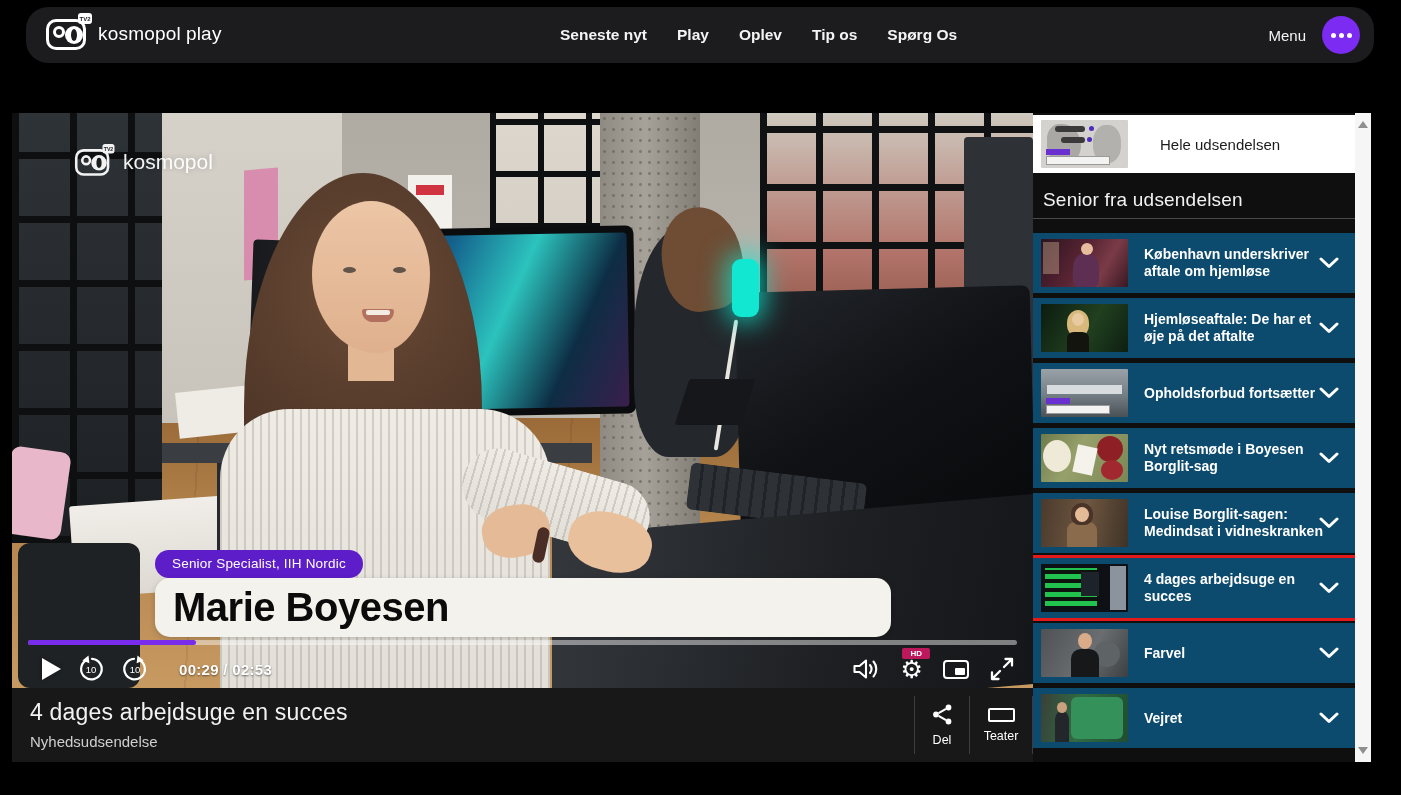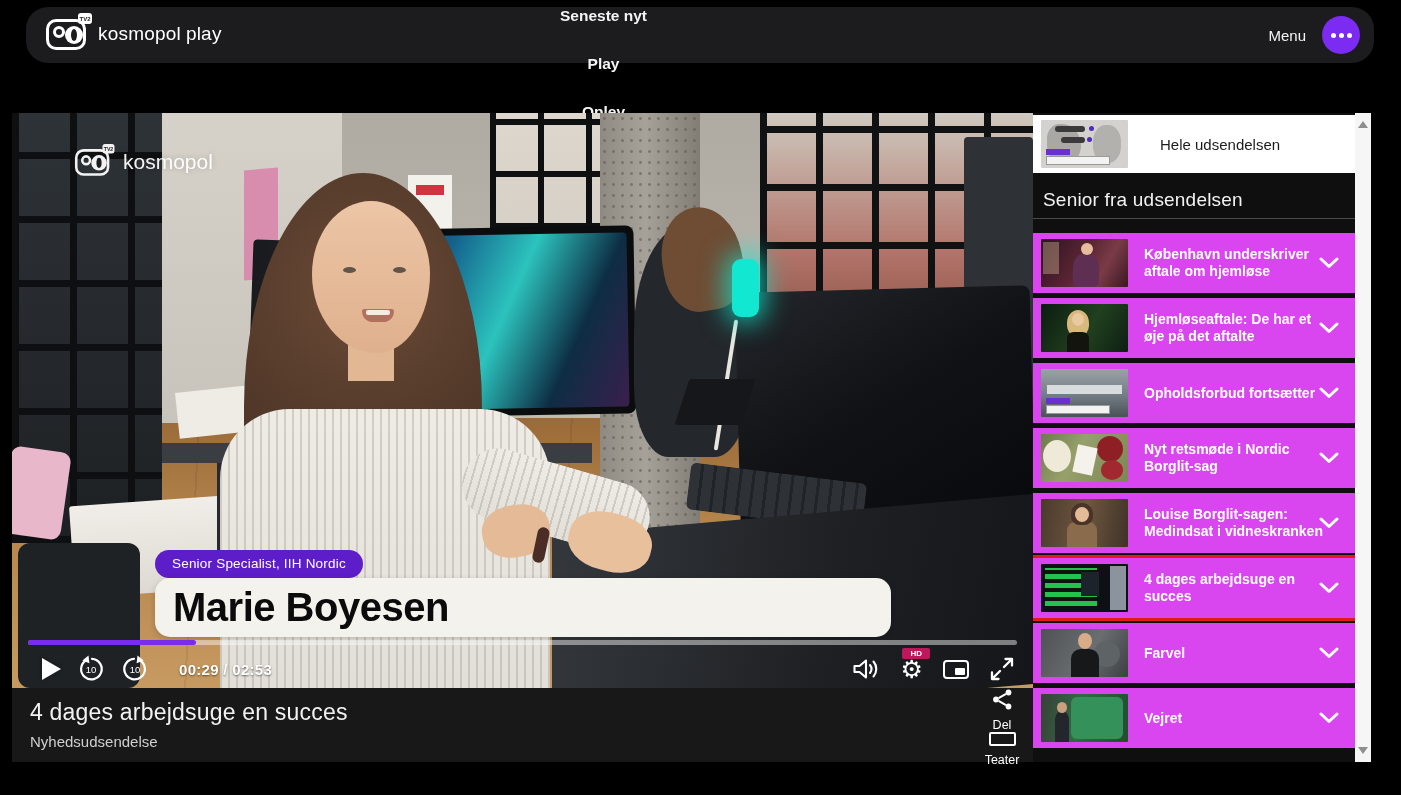--- a/index.html
+++ b/index.html
@@ -17,21 +17,21 @@
     border:3px solid #fff; border-radius:50%; }
   .k-logo .lens { position:absolute; left:19px; top:9px; width:18px; height:18px;
     background:#fff; border-radius:50%; }
   .k-logo .slit { position:absolute; left:25px; top:12px; width:6px; height:12px;
     background:#1c1c1e; border-radius:50%; }
   .k-logo .badge { position:absolute; right:-4px; top:-4px; min-width:14px; height:11px;
     background:#fff; color:#1c1c1e; border-radius:3px; font-size:6px; font-weight:bold;
     display:flex; align-items:center; justify-content:center; padding:0 1px; }
   .brand-text { color:#fff; font-size:19px; font-weight:500; letter-spacing:.2px; display:flex; gap:5px; }
   .nav-links { position:absolute; left:534px; top:0; height:56px; display:flex;
-    align-items:center; gap:30px;flex-direction:column; }
+    align-items:center; gap:30px; }
   .nav-link { color:#f4f4f4; font-size:15.5px; font-weight:600; cursor:pointer; white-space:nowrap; }
   .nav-right { position:absolute; right:14px; top:0; height:56px; display:flex;
     align-items:center; gap:16px; }
   .menu-label { color:#f4f4f4; font-size:15px; font-weight:500; cursor:pointer; }
   .menu-btn { width:38px; height:38px; border-radius:50%; background:#7c2bf2; border:none;
     display:flex; align-items:center; justify-content:center; gap:3px; cursor:pointer; }
   .menu-btn i { width:5px; height:5px; border-radius:50%; background:#fff; }
 
   
   .player { position:absolute; left:12px; top:113px; width:1021px; height:575px;
@@ -168,38 +168,38 @@
     background:#fff; border-radius:1px; }
   .gear-glyph { font-size:25px; line-height:25px; color:#fff;
     font-family:"DejaVu Sans", sans-serif; }
 
   
   .info-bar { position:absolute; left:12px; top:688px; width:1021px; height:74px;
     background:#181818; }
   .info-title { position:absolute; left:18px; top:11px; color:#f2f2f2; font-size:23px;
     font-weight:400; letter-spacing:.2px; }
   .info-subtitle { position:absolute; left:18px; top:45px; color:#cfcfcf; font-size:15px; }
-  .info-actions { position:absolute; right:0; top:0; height:74px; display:flex; align-items:center;flex-direction:column; }
+  .info-actions { position:absolute; right:0; top:0; height:74px; display:flex; align-items:center; }
   .v-div { width:1px; height:58px; background:#3d3d3d; }
   .action-btn { width:54px; height:74px; background:none; border:none; cursor:pointer;
     display:flex; flex-direction:column; align-items:center; justify-content:center; gap:7px; }
   .action-btn .lbl { color:#fff; font-size:12.5px; }
   .theater-box { width:27px; height:14px; border:2px solid #fff; border-radius:2px; }
 
   
   .sidebar { position:absolute; left:1033px; top:113px; width:338px; height:649px;
     background:#0f0f0f; overflow:hidden; }
   .featured-row { position:absolute; left:0; top:2px; width:322px; height:58px;
     background:#fff; display:flex; align-items:center; cursor:pointer; }
   .featured-label { margin-left:32px; color:#1c1c1c; font-size:15px; font-weight:500; }
   .sb-heading { position:absolute; left:10px; top:76px; color:#f2f2f2; font-size:19px;
     font-weight:500; letter-spacing:.2px; }
   .sb-rule { position:absolute; left:0; top:105px; width:322px; height:1px; background:#4a4a4a; }
   .sb-list { position:absolute; left:0; top:120px; width:322px; }
-  .sb-row { position:relative; width:322px; height:60px; margin-bottom:5px; background:#d946ef;
+  .sb-row { position:relative; width:322px; height:60px; margin-bottom:5px; background:#0c4a6e;
     display:flex; align-items:center; cursor:pointer; }
   .sb-row.annotated { outline:3px solid #e3191c; outline-offset:0; }
   .sb-label { margin-left:16px; width:182px; color:#fff; font-size:14px; font-weight:600;
     line-height:1.18; }
   .chev { position:absolute; right:16px; top:50%; transform:translateY(-50%); }
 
   .thumb { width:87px; height:48px; flex:0 0 87px; margin-left:8px; position:relative;
     overflow:hidden; border-radius:1px; }
   .thumb span { position:absolute; }
   .t-map { background:#d3d2ce; }
@@ -473,21 +473,21 @@
           <polyline points="2,2 10,9.5 18,2" fill="none" stroke="#fff" stroke-width="3" stroke-linecap="round" stroke-linejoin="round"></polyline>
         </svg>
     </div>
     <div class="sb-row">
       <div class="thumb t-flowers">
           <span class="b1"></span>
           <span class="b2"></span>
           <span class="b3"></span>
           <span class="card"></span>
         </div>
-      <span class="sb-label">Nyt retsmøde i Nordic Borglit-sag</span>
+      <span class="sb-label">Nyt retsmøde i Boyesen Borglit-sag</span>
       <svg class="chev" width="20" height="12" viewBox="0 0 20 12">
           <polyline points="2,2 10,9.5 18,2" fill="none" stroke="#fff" stroke-width="3" stroke-linecap="round" stroke-linejoin="round"></polyline>
         </svg>
     </div>
     <div class="sb-row">
       <div class="thumb t-borglit">
           <span class="fig"></span>
           <span class="hairb"></span>
           <span class="head"></span>
         </div>

